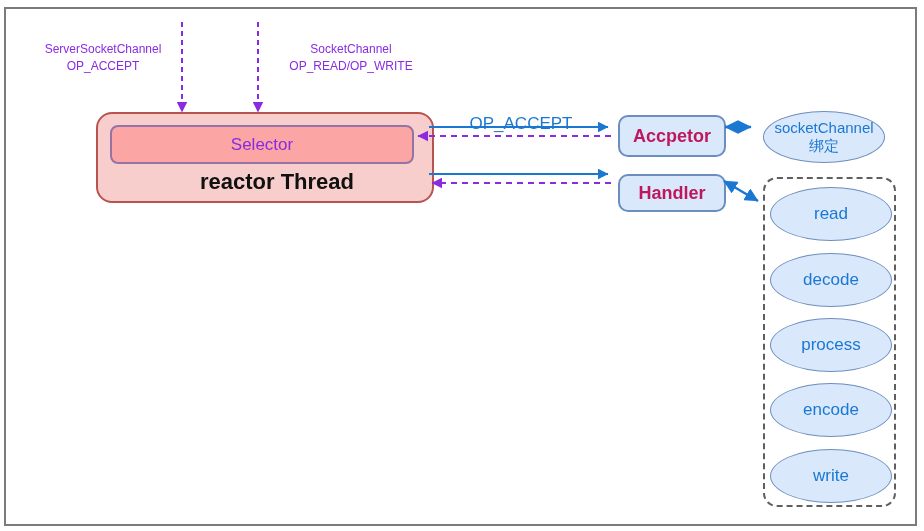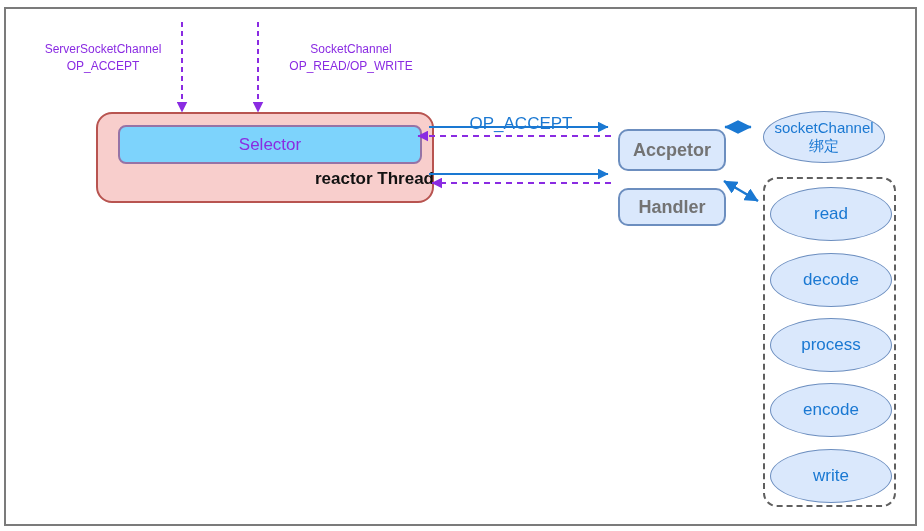--- a/index.html
+++ b/index.html
@@ -5,28 +5,28 @@
   html,body{margin:0;padding:0;background:#ffffff;}
   body{font-family:"Liberation Sans",sans-serif;}
   .canvas{position:relative;width:924px;height:531px;background:#ffffff;overflow:hidden;}
   .frame{position:absolute;left:4px;top:7px;width:909px;height:515px;border:2px solid #7b7b7b;background:#ffffff;}
 
   .abs{position:absolute;}
   .reg-label{color:#8a2be2;font-size:12px;line-height:17px;text-align:center;white-space:nowrap;}
   .reg-label .l2{display:block;margin-top:0;}
 
   .reactor{left:90px;top:103px;width:334px;height:87px;background:#f8cecc;border:2px solid #b85450;border-radius:16px;}
-  .selector{left:112px;top:116px;width:300px;height:35px;background:#7dd3fc;border:2px solid #9673a6;border-radius:8px;
+  .selector{left:104px;top:116px;width:300px;height:35px;background:#fca5a5;border:2px solid #9673a6;border-radius:8px;
             display:flex;align-items:center;justify-content:center;color:#8a2be2;font-size:17px;}
-  .reactor-title{left:90px;top:160px;width:338px;text-align:right;color:#111111;font-size:17px;font-weight:bold;}
+  .reactor-title{left:90px;top:160px;width:338px;text-align:center;color:#111111;font-size:22px;font-weight:bold;padding-left:12px;}
 
   .edge-label{color:#1a78d2;font-size:17px;text-align:center;white-space:nowrap;}
 
   .node{background:#dae8fc;border:2px solid #6c8ebf;border-radius:10px;display:flex;align-items:center;justify-content:center;
-        color:#737373;font-size:18px;font-weight:bold;margin-top:14px;}
+        color:#be185d;font-size:18px;font-weight:bold;}
   .acceptor{left:612px;top:106px;width:104px;height:38px;}
   .handler{left:612px;top:165px;width:104px;height:34px;}
 
   .ellipse{background:#dae8fc;border:1.5px solid #6c8ebf;border-radius:50%;display:flex;flex-direction:column;
            align-items:center;justify-content:center;color:#1a78d2;}
   .socket-ellipse{left:757px;top:102px;width:120px;height:50px;font-size:15px;line-height:18px;text-align:center;}
   .step{width:120px;height:52px;font-size:17px;justify-content:center;}
 
   .steps-container{left:757px;top:168px;width:133px;height:330px;border:2px dashed #5f5f5f;border-radius:14px;box-sizing:border-box;}
 

